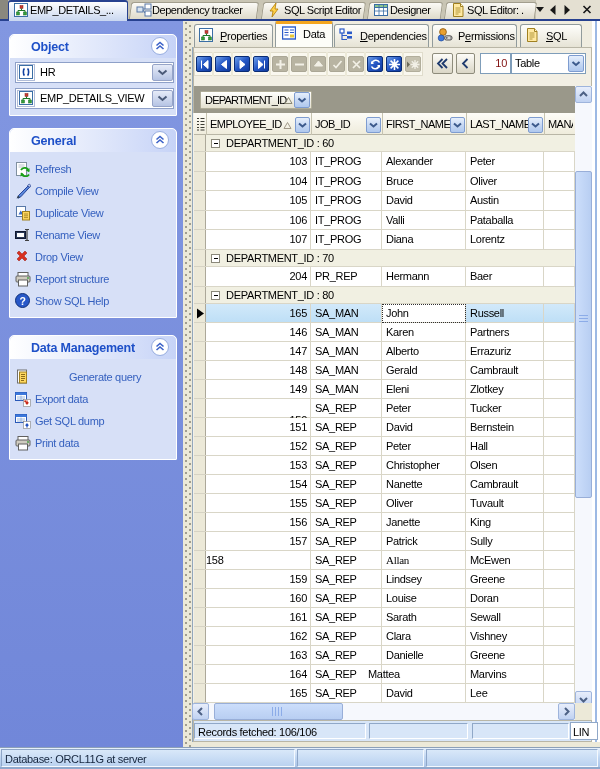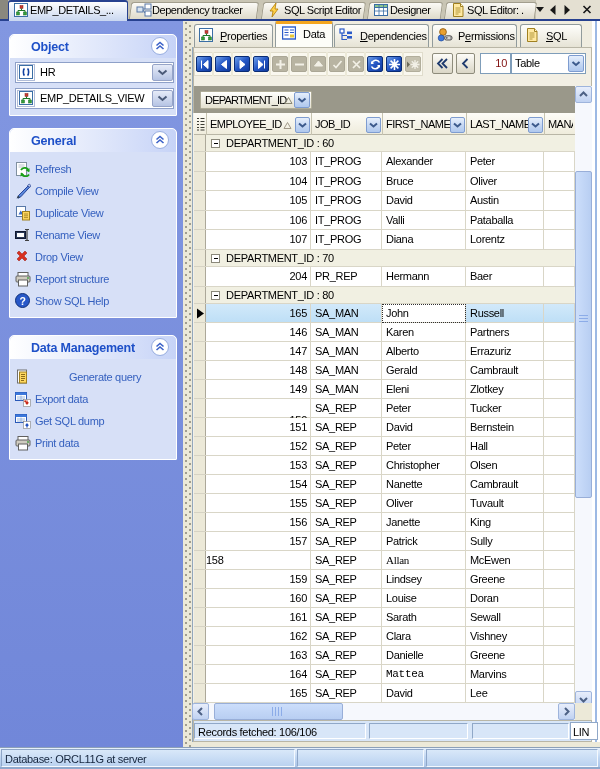--- a/index.html
+++ b/index.html
@@ -607,21 +607,21 @@
 <div class="abs" style="left:386px;top:649px;width:78px;height:13px;color:#000;">Danielle</div>
 <div class="abs" style="left:470px;top:649px;width:72px;height:13px;color:#000;">Greene</div>
 <div class="abs" style="left:194px;top:664px;width:12px;height:1px;background:#D6D3C4;"></div>
 <div class="abs" style="left:206px;top:665px;width:105px;height:19px;background:#fff;border-bottom:1px solid #D9D6C7;border-right:1px solid #D9D6C7;"></div>
 <div class="abs" style="left:311px;top:665px;width:71px;height:19px;background:#fff;border-bottom:1px solid #D9D6C7;border-right:1px solid #D9D6C7;"></div>
 <div class="abs" style="left:382px;top:665px;width:84px;height:19px;background:#fff;border-bottom:1px solid #D9D6C7;border-right:1px solid #D9D6C7;"></div>
 <div class="abs" style="left:466px;top:665px;width:78px;height:19px;background:#fff;border-bottom:1px solid #D9D6C7;border-right:1px solid #D9D6C7;"></div>
 <div class="abs" style="left:544px;top:665px;width:31px;height:19px;background:#fff;border-bottom:1px solid #D9D6C7;border-right:1px solid #D9D6C7;"></div>
 <div class="abs" style="left:206px;top:668px;width:101px;height:13px;text-align:right;color:#000;">164</div>
 <div class="abs" style="left:315px;top:668px;width:70px;height:13px;color:#000;">SA_REP</div>
-<div class="abs" style="left:386px;top:668px;width:92px;height:13px;color:#000;font-family:Liberation Mono, monospace;">Mattea</div>
+<div class="abs" style="left:368px;top:668px;width:92px;height:13px;color:#000;">Mattea</div>
 <div class="abs" style="left:470px;top:668px;width:72px;height:13px;color:#000;">Marvins</div>
 <div class="abs" style="left:194px;top:683px;width:12px;height:1px;background:#D6D3C4;"></div>
 <div class="abs" style="left:206px;top:684px;width:105px;height:19px;background:#fff;border-bottom:1px solid #D9D6C7;border-right:1px solid #D9D6C7;"></div>
 <div class="abs" style="left:311px;top:684px;width:71px;height:19px;background:#fff;border-bottom:1px solid #D9D6C7;border-right:1px solid #D9D6C7;"></div>
 <div class="abs" style="left:382px;top:684px;width:84px;height:19px;background:#fff;border-bottom:1px solid #D9D6C7;border-right:1px solid #D9D6C7;"></div>
 <div class="abs" style="left:466px;top:684px;width:78px;height:19px;background:#fff;border-bottom:1px solid #D9D6C7;border-right:1px solid #D9D6C7;"></div>
 <div class="abs" style="left:544px;top:684px;width:31px;height:19px;background:#fff;border-bottom:1px solid #D9D6C7;border-right:1px solid #D9D6C7;"></div>
 <div class="abs" style="left:206px;top:687px;width:101px;height:13px;text-align:right;color:#000;">165</div>
 <div class="abs" style="left:315px;top:687px;width:70px;height:13px;color:#000;">SA_REP</div>
 <div class="abs" style="left:386px;top:687px;width:78px;height:13px;color:#000;">David</div>

